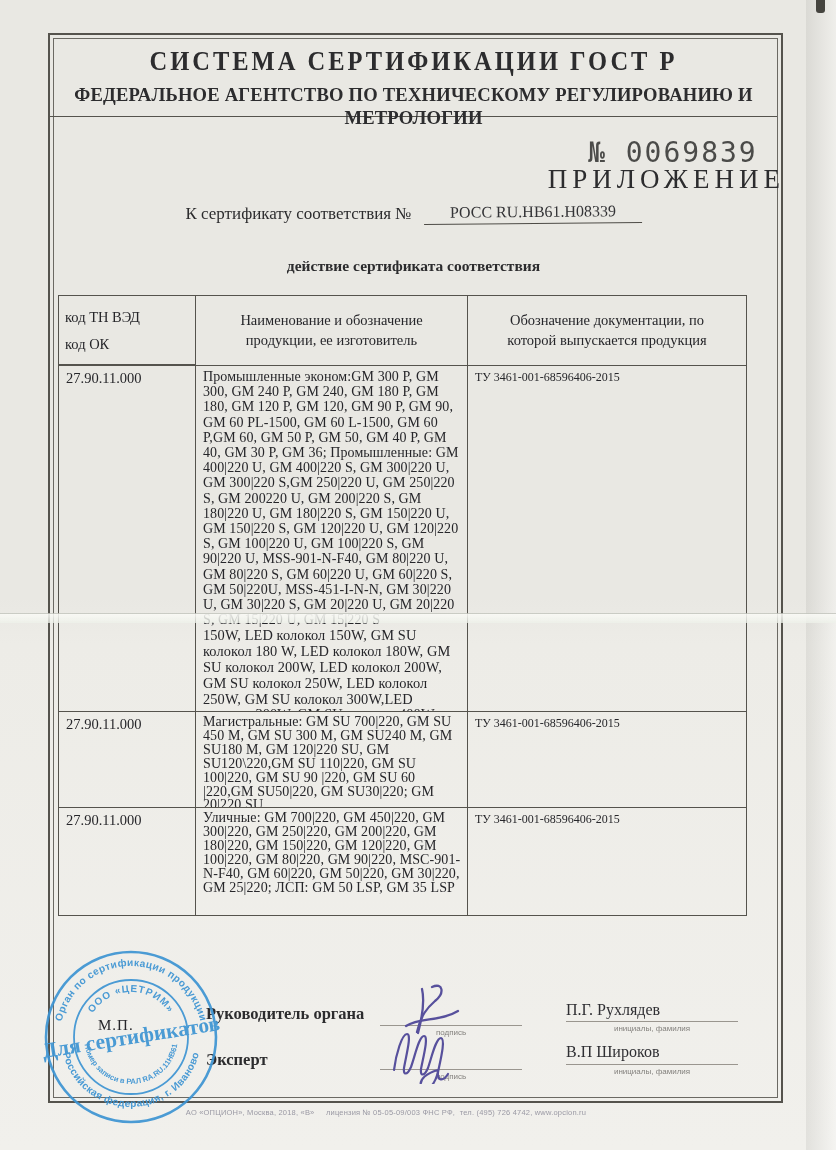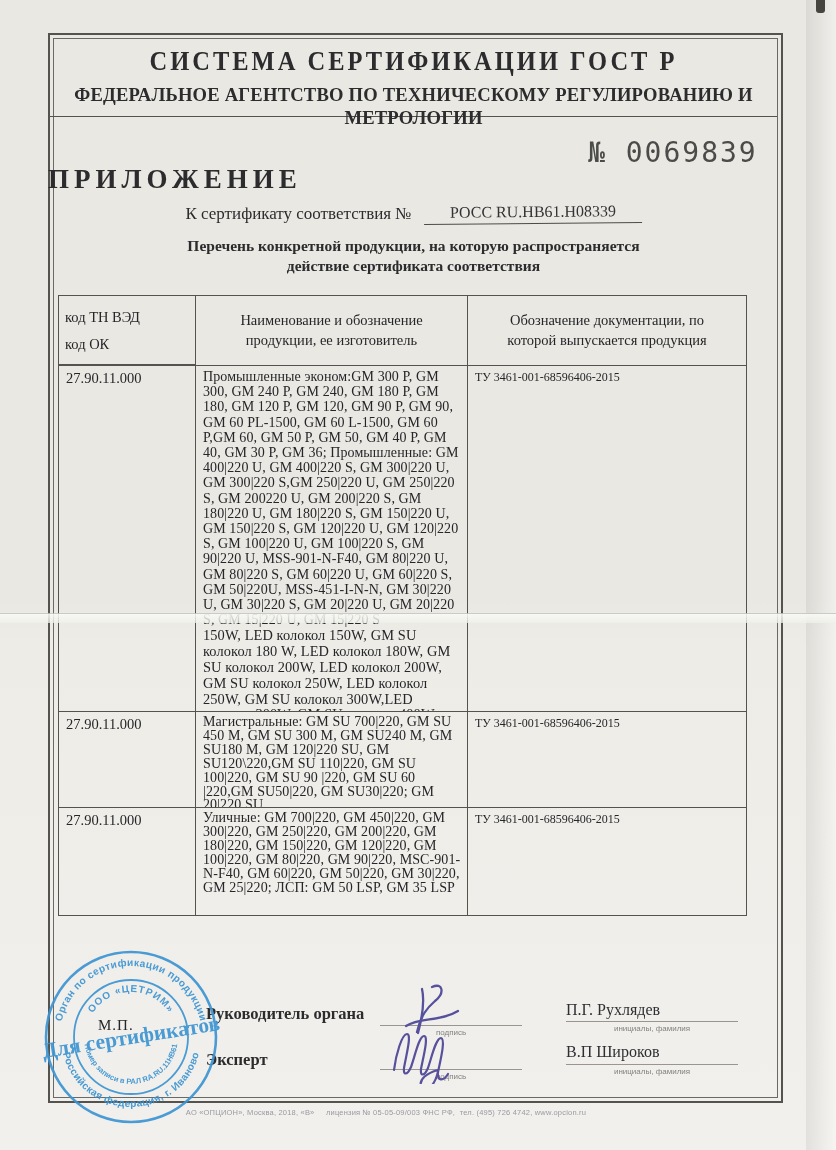--- a/index.html
+++ b/index.html
@@ -18,22 +18,22 @@
   .frame{position:absolute;left:48px;top:33px;width:731px;height:1066px;border:2px solid #55534d;}
   .frame-inner{position:absolute;inset:3px;border:1px solid #6b6963;}
   .header-rule{position:absolute;left:50px;top:116px;width:727px;height:1px;background:#55534d;}
   
   .title{position:absolute;left:48px;top:47px;width:731px;text-align:center;
     font-size:24.5px;font-weight:bold;letter-spacing:3px;color:#2c2c2e;transform:scaleY(1.08);}
   .subtitle{position:absolute;left:48px;top:84px;width:731px;text-align:center;
     font-size:18.6px;font-weight:bold;letter-spacing:0.2px;color:#2c2c2e;transform:scaleY(1.05);}
   .form-number{position:absolute;left:588px;top:136px;font-family:"DejaVu Sans Mono",monospace;
     font-size:28px;letter-spacing:2px;color:#4b4b49;}
-  .appendix{position:absolute;left:48px;top:164px;width:731px;text-align:left;
-    font-size:27px;font-weight:bold;letter-spacing:5px;color:#2c2c2e;}
+  .appendix{position:absolute;left:48px;top:164px;width:731px;text-align:right;
+    font-size:27px;font-weight:normal;letter-spacing:5px;color:#2c2c2e;padding-left:6px;}
   .cert-line{position:absolute;left:48px;top:203px;width:731px;display:flex;justify-content:center;align-items:flex-end;gap:12px;}
   .cert-label{font-size:17px;color:#2c2c2e;}
   .cert-value{width:218px;text-align:center;font-size:16px;color:#333336;
     border-bottom:1.3px solid #4d4b46;padding-bottom:2px;transform:rotate(-0.5deg);}
   .desc1,.desc2{position:absolute;left:48px;width:731px;text-align:center;font-size:15.5px;font-weight:bold;color:#2c2c2e;}
   .desc1{top:237px;}.desc2{top:257px;}
   
   .table{position:absolute;left:58px;top:295px;width:687px;border:1.5px solid #55534d;
     display:grid;grid-template-columns:137px 272px 1fr;grid-template-rows:70px 346px 96px 107px;z-index:2;}
   .cell{border-right:1px solid #55534d;border-bottom:1px solid #55534d;overflow:hidden;box-sizing:border-box;}
@@ -92,21 +92,20 @@
   <div class="subtitle">ФЕДЕРАЛЬНОЕ АГЕНТСТВО ПО ТЕХНИЧЕСКОМУ РЕГУЛИРОВАНИЮ И МЕТРОЛОГИИ</div>
 
   <div class="form-number">№ 0069839</div>
   <div class="appendix">ПРИЛОЖЕНИЕ</div>
 
   <div class="cert-line">
     <span class="cert-label">К сертификату соответствия №</span>
     <span class="cert-value">РОСС RU.НВ61.Н08339</span>
   </div>
 
-  <div class="desc1">Перечень конкретной продукции,  на которую распространяется</div>
   <div class="desc2">действие сертификата соответствия</div>
 
   <div class="table">
 
     <div class="cell hdr-c1">
       <div class="sub sub2">код ТН ВЭД</div>
       <div class="sub">код ОК</div>
     </div>
     <div class="cell hdr-mid">Наименование и обозначение продукции, ее изготовитель</div>
     <div class="cell hdr-mid last-col">Обозначение документации, по которой выпускается продукция</div>

